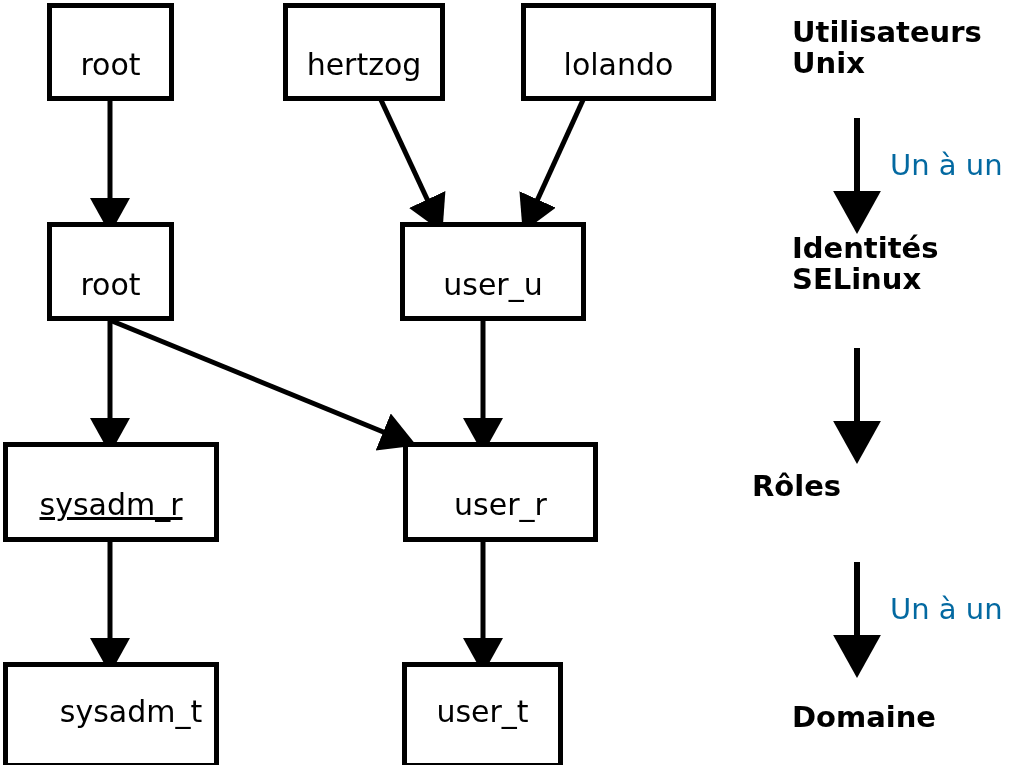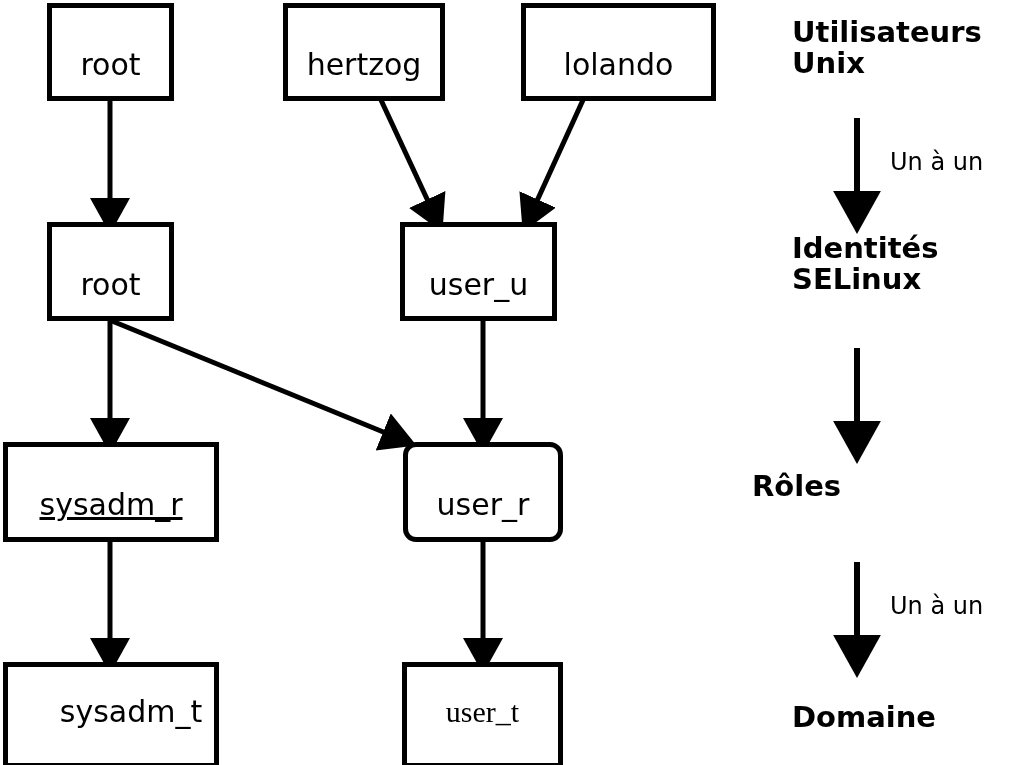--- a/index.html
+++ b/index.html
@@ -46,23 +46,23 @@
     font-family: "DejaVu Sans", sans-serif;
     font-size: 29px;
     font-weight: bold;
     color: #000000;
     line-height: 1.08;
     white-space: pre-line;
   }
   .legend-card {
     position: absolute;
     font-family: "DejaVu Sans", sans-serif;
-    font-size: 24px;
+    font-size: 29px;
     font-weight: 400;
-    color: #000000;
+    color: #0369a1;
     white-space: nowrap;
   }
 </style>
 </head>
 <body>
 
 <div id="canvas">
 
   <svg class="layer" viewBox="0 0 1024 765" xmlns="http://www.w3.org/2000/svg">
     <defs>
@@ -103,38 +103,38 @@
   </div>
 
   <div class="node-box" style="left:521px; top:3px; width:195px; height:98px;align-items:center;">
     <span class="node-label">lolando</span>
   </div>
 
   <div class="node-box" style="left:47px; top:222px; width:127px; height:99px;">
     <span class="node-label">root</span>
   </div>
 
-  <div class="node-box" style="left:400px; top:222px; width:157px; height:99px;">
+  <div class="node-box" style="left:400px; top:222px; width:186px; height:99px;">
     <span class="node-label">user_u</span>
   </div>
 
   <div class="node-box" style="left:3px; top:442px; width:216px; height:100px;text-decoration:underline;">
     <span class="node-label">sysadm_r</span>
   </div>
 
-  <div class="node-box" style="left:403px; top:442px; width:160px; height:100px;border-radius:13px;">
+  <div class="node-box" style="left:403px; top:442px; width:195px; height:100px;">
     <span class="node-label">user_r</span>
   </div>
 
   <div class="node-box" style="left:3px; top:662px; width:216px; height:106px;">
     <span class="node-label" style="margin-top:-6px;margin-left:40px;">sysadm_t</span>
   </div>
 
   <div class="node-box" style="left:402px; top:662px; width:161px; height:106px;">
-    <span class="node-label" style="margin-top:-6px;font-family:Liberation Serif, serif;">user_t</span>
+    <span class="node-label" style="margin-top:-6px;">user_t</span>
   </div>
 
   <div class="legend-tier" style="left:792px; top:233px;">Identités
 SELinux</div>
 
   <div class="legend-tier" style="left:792px; top:17px;">Utilisateurs
 Unix</div>
 
   <div class="legend-tier" style="left:752px; top:471px;">Rôles</div>
 

